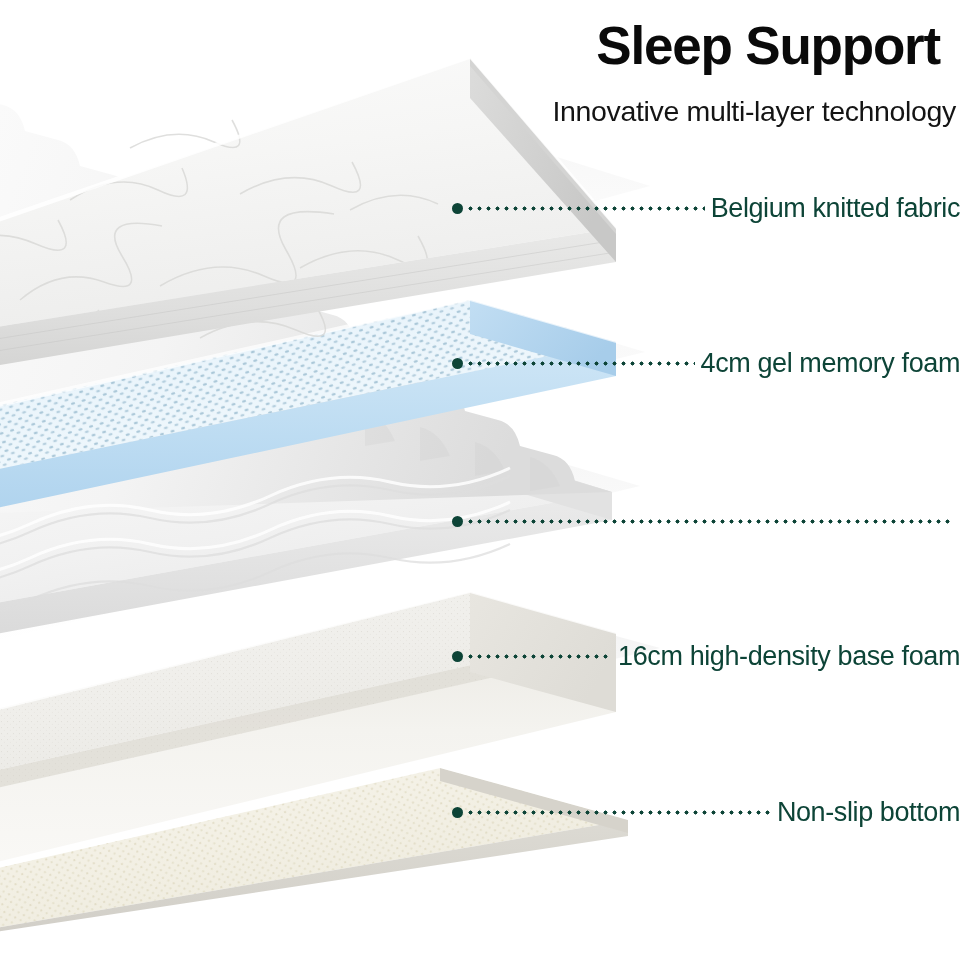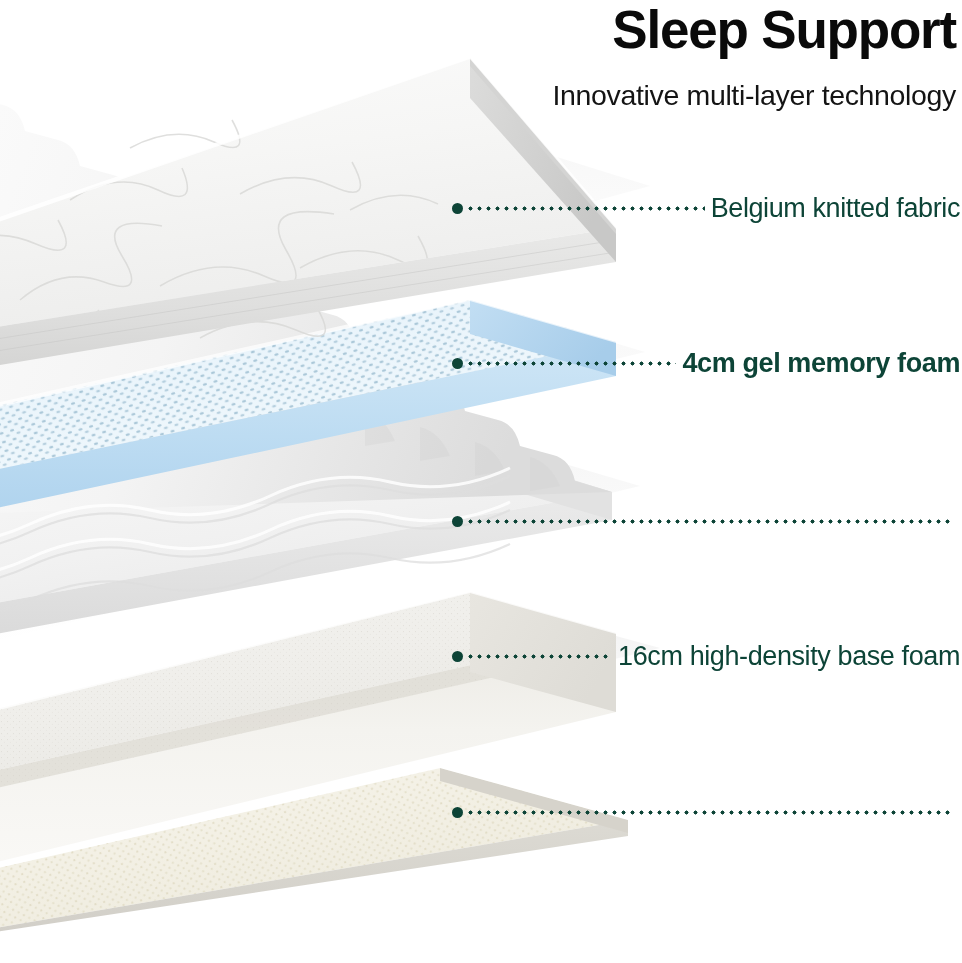--- a/index.html
+++ b/index.html
@@ -7,21 +7,21 @@
     width:962px;height:963px;overflow:hidden;position:relative;
     font-family:"Liberation Sans","DejaVu Sans",sans-serif;
     background:#ffffff;
   }
   #stage{position:absolute;left:0;top:0;width:962px;height:963px;overflow:hidden;background:#fff;}
 
   
   .header{position:absolute;right:6px;top:2px;text-align:right;width:640px;z-index:40;}
   .title{
     font-size:53px;line-height:56px;font-weight:bold;color:#0a0a0a;
-    letter-spacing:-1.2px;margin:0;white-space:nowrap;
+    letter-spacing:-1.2px;margin:16px;white-space:nowrap;
   }
   .subtitle{
     font-size:28.5px;line-height:34px;font-weight:normal;color:#141414;
     letter-spacing:-0.35px;margin:20px 0 0 0;white-space:nowrap;
   }
 
   
   .art{position:absolute;left:0;top:0;width:700px;height:963px;z-index:10;}
   .art svg{position:absolute;left:0;top:0;}
 
@@ -250,37 +250,38 @@
   </div>
 
   <div class="callouts">
 
     <div class="callout" style="left:452px;top:194px;width:508px;">
       <span class="dot"></span>
       <span class="leader"></span>
       <span class="clabel">Belgium knitted fabric</span>
     </div>
 
-    <div class="callout" style="left:452px;top:349px;width:508px;font-weight:bold;">
+    <div class="callout" style="left:452px;top:349px;width:508px;">
       <span class="dot"></span>
       <span class="leader"></span>
       <span class="clabel">4cm gel memory foam</span>
     </div>
 
     <div class="callout" style="left:452px;top:507px;width:508px;">
       <span class="dot"></span>
       <span class="leader"></span>
     </div>
 
     <div class="callout" style="left:452px;top:642px;width:508px;text-align:center;">
       <span class="dot"></span>
       <span class="leader"></span>
       <span class="clabel">16cm high-density base foam</span>
     </div>
 
     <div class="callout" style="left:452px;top:798px;width:508px;">
       <span class="dot"></span>
       <span class="leader"></span>
+      <span class="clabel">Non-slip bottom</span>
     </div>
 
   </div>
 
 </div>
 
 </body></html>

